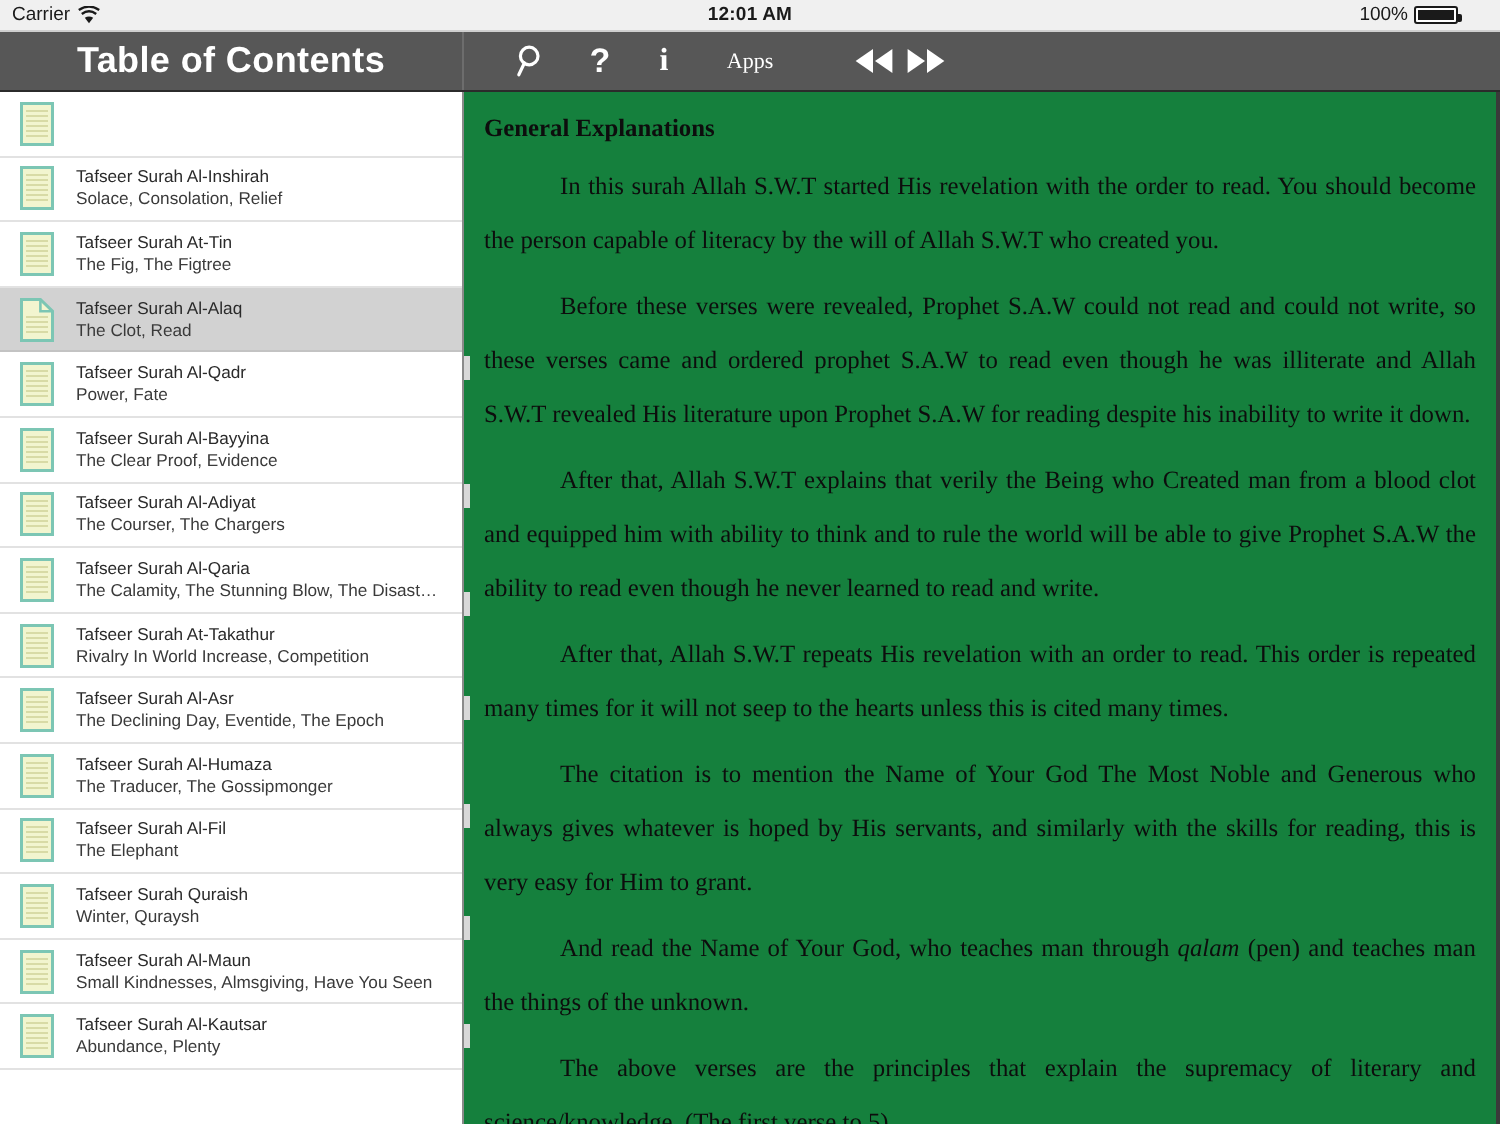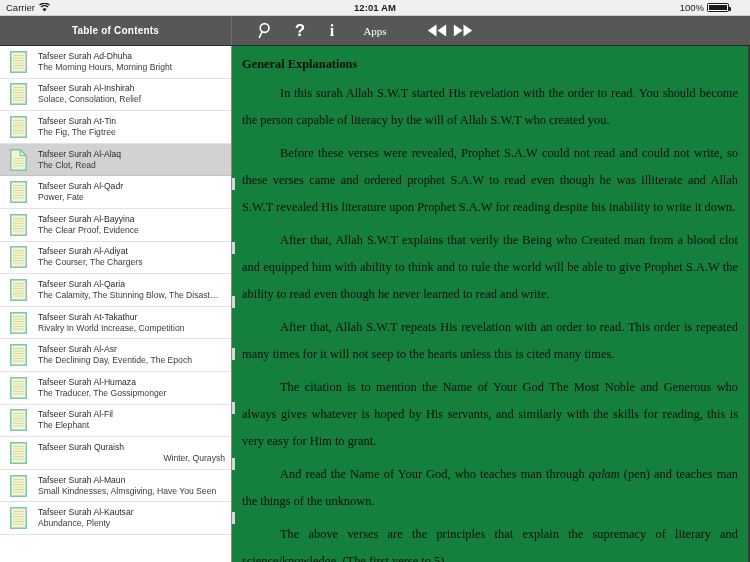--- a/index.html
+++ b/index.html
@@ -47,21 +47,21 @@
     background:#575757;
     display:flex; align-items:stretch;
     border-bottom:1px solid #2b2b2b;
   }
   .nav-left {
     width:232px; flex:0 0 232px;
     display:flex; align-items:center; justify-content:center;
     border-right:1px solid #6d6d6d;
   }
   .toc-title {
-    color:#ffffff; font-size:10px; font-weight:bold; letter-spacing:.2px;text-align:right;
+    color:#ffffff; font-size:18px; font-weight:bold; letter-spacing:.2px;text-align:right;
   }
   .nav-right { flex:1; display:flex; align-items:center; padding-left:16px; gap:0; }
   .tb-btn {
     height:30px; display:flex; align-items:center; justify-content:center;
     color:#ffffff; cursor:default;
   }
   .tb-search { width:36px; }
   .tb-help   { width:32px; font-size:17px; font-weight:bold; }
   .tb-info   { width:32px; font-size:16px; font-weight:bold; font-family:"Liberation Serif", serif; }
   .tb-apps   { width:54px; font-size:11px; font-family:"Liberation Serif", serif; }
@@ -217,24 +217,20 @@
       <g stroke="#d8dba6" stroke-width="1">
         <line x1="3" y1="4.5" x2="14" y2="4.5"></line>
                 <line x1="3" y1="7" x2="14" y2="7"></line>
         <line x1="3" y1="9.5" x2="14" y2="9.5"></line>
                 <line x1="3" y1="12" x2="14" y2="12"></line>
         <line x1="3" y1="14.5" x2="14" y2="14.5"></line>
                 <line x1="3" y1="17" x2="14" y2="17"></line>
       </g>
     </svg>
           </span>
-          <span class="toc-text">
-            <span class="toc-title-line" style="display: block;">Tafseer Surah Ad-Dhuha</span>
-            <span class="toc-sub-line" style="display: block;">The Morning Hours, Morning Bright</span>
-          </span>
         </div>
         <div class="toc-row">
           <span class="doc-icon">
             <svg width="17" height="22" viewBox="0 0 17 22">
       <rect x="0.75" y="0.75" width="15.5" height="20.5" fill="#f2f5cf" stroke="#7cc6b4" stroke-width="1.5"></rect>
       <g stroke="#d8dba6" stroke-width="1">
         <line x1="3" y1="4.5" x2="14" y2="4.5"></line>
                 <line x1="3" y1="7" x2="14" y2="7"></line>
         <line x1="3" y1="9.5" x2="14" y2="9.5"></line>
                 <line x1="3" y1="12" x2="14" y2="12"></line>
@@ -446,21 +442,21 @@
                 <line x1="3" y1="7" x2="14" y2="7"></line>
         <line x1="3" y1="9.5" x2="14" y2="9.5"></line>
                 <line x1="3" y1="12" x2="14" y2="12"></line>
         <line x1="3" y1="14.5" x2="14" y2="14.5"></line>
                 <line x1="3" y1="17" x2="14" y2="17"></line>
       </g>
     </svg>
           </span>
           <span class="toc-text">
             <span class="toc-title-line" style="display: block;">Tafseer Surah Quraish</span>
-            <span class="toc-sub-line" style="display: block; text-align: right;">Winter, Quraysh</span>
+            <span class="toc-sub-line" style="display: block;">Winter, Quraysh</span>
           </span>
         </div>
         <div class="toc-row">
           <span class="doc-icon">
             <svg width="17" height="22" viewBox="0 0 17 22">
       <rect x="0.75" y="0.75" width="15.5" height="20.5" fill="#f2f5cf" stroke="#7cc6b4" stroke-width="1.5"></rect>
       <g stroke="#d8dba6" stroke-width="1">
         <line x1="3" y1="4.5" x2="14" y2="4.5"></line>
                 <line x1="3" y1="7" x2="14" y2="7"></line>
         <line x1="3" y1="9.5" x2="14" y2="9.5"></line>

